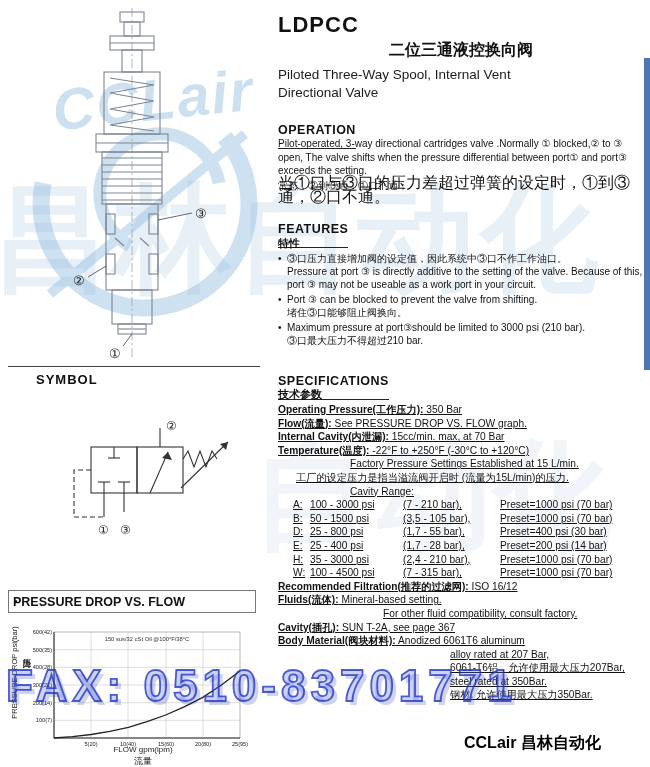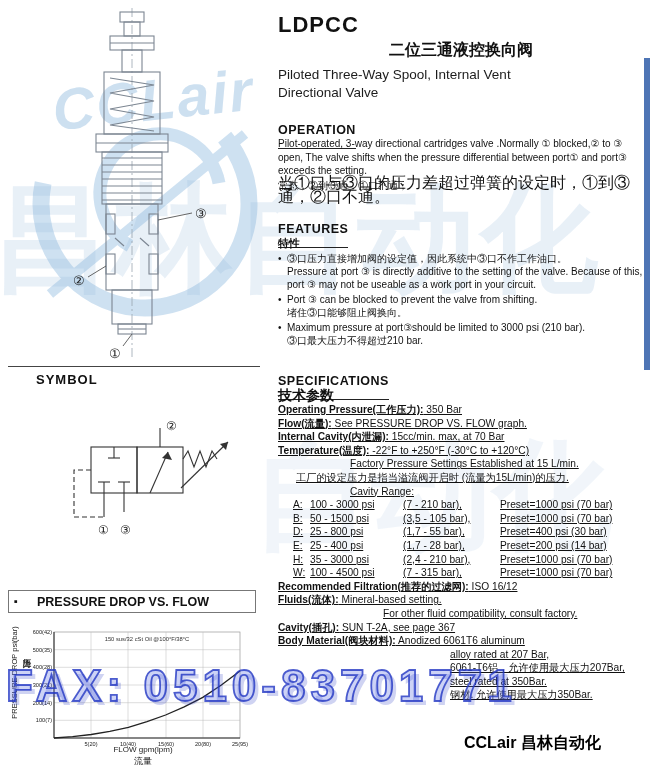--- a/index.html
+++ b/index.html
@@ -31,21 +31,21 @@
   }
   .wm-tel { top:578px; }
   .wm-fax { top:641px;margin-top:20px; }
 
   
   .content { position:absolute; inset:0; z-index:1; }
 
   
   .divider-left { left:8px; top:366px; width:252px; border-top:1.5px solid #444; }
   .symbol-heading { left:36px; top:372px; font-size:13px; font-weight:bold; letter-spacing:1px; }
-  .chart-heading-box { left:8px; top:590px; width:248px; border:1px solid #777; padding:4px 6px 3px 28px;
+  .chart-heading-box { left:8px; top:590px; width:248px; border:1px solid #777; padding:4px 6px 3px 4px;
                        font-size:12.5px; font-weight:bold; background:rgba(255,255,255,.55); position:absolute; }
   .chart-heading-box::before { content:"▪"; position:absolute; left:5px; top:4px; font-size:11px; }
   .xlabel   { left:58px; top:745px; width:170px; text-align:center; font-size:8px; color:#222; }
   .xlabel-cn{ left:58px; top:755px; width:170px; text-align:center; font-size:9px; color:#222; }
   .ylabel   { left:-47px; top:668px; width:122px; text-align:center; font-size:7.5px; color:#222;
               transform:rotate(-90deg); }
   .ylabel-cn{ left:20px; top:652px; font-size:9px; color:#222; writing-mode:vertical-rl; text-orientation:upright; }
 
   
   .rc { left:278px; width:366px; position:absolute; }
@@ -57,21 +57,21 @@
   .op-h   { top:120px; }
   .op-en  { top:137px; font-size:10px; line-height:13.5px; }
   .op-cn1 { top:179px; font-size:10px; line-height:13.5px; }
   .op-cn2 { top:176px; font-size:16px; line-height:13.5px; }
   .feat-h    { top:219px; }
   .feat-cn-h { top:236px; font-size:11px; font-weight:bold; }
   .feat-list { top:252px; }
   .feat-item { position:relative; padding-left:9px; font-size:10px; line-height:13px; margin-bottom:2px; }
   .feat-item::before { content:"•"; position:absolute; left:0; top:0; }
   .specs-h    { top:371px; }
-  .specs-cn-h { top:387px; font-size:14px; font-weight:bold; }
+  .specs-cn-h { top:387px; font-size:11px; font-weight:bold; }
   .spec-list  { top:403px; font-size:10.2px; line-height:13.6px;text-decoration:underline; }
   .spec-line b { font-weight:bold; }
   .ind-a { padding-left:72px; }
   .ind-b { padding-left:18px; }
   .ind-c { padding-left:105px; }
   .ind-d { padding-left:172px; }
   .spring-row { display:flex; padding-left:15px; }
   .sr-code { width:17px; }
   .sr-psi  { width:93px; }
   .sr-bar  { width:97px; }

